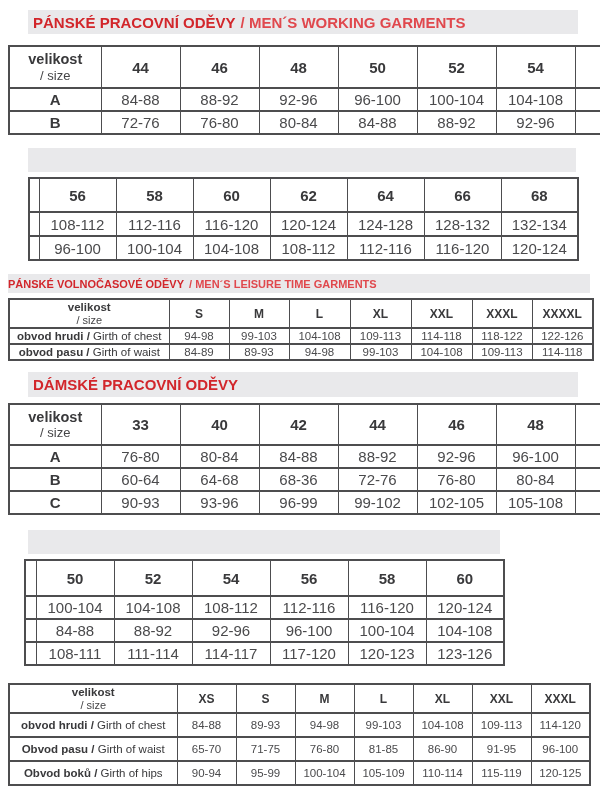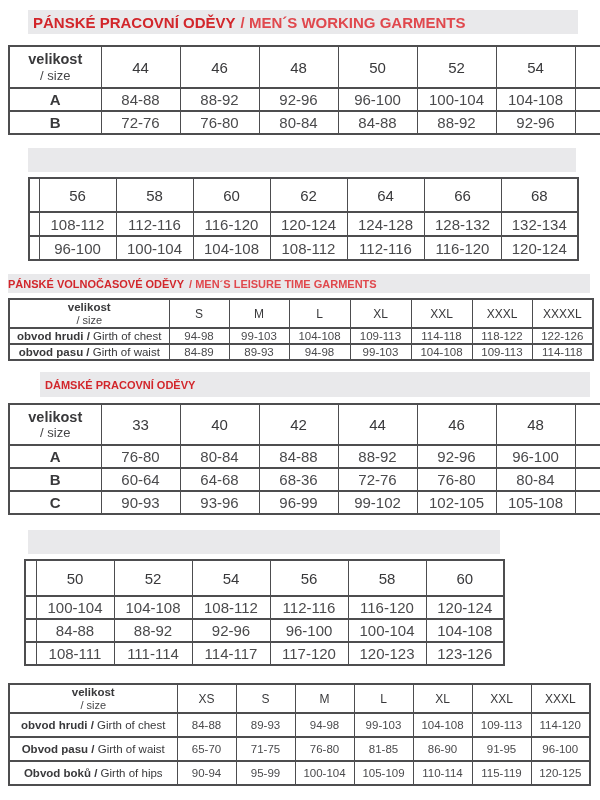--- a/index.html
+++ b/index.html
@@ -8,31 +8,31 @@
     font-family:"Liberation Sans",sans-serif;
     --red:#d2262b; --red-light:#e0484d; --band:#e9e9eb; --bd:#4d4d4f; --txt:#454547;
   }
   .page{position:relative;width:600px;height:800px;}
   .band{position:absolute;background:var(--band);}
   .title-band{display:flex;align-items:center;white-space:nowrap;}
   .title-cz{font-weight:bold;color:var(--red);}
   .title-en{font-weight:bold;color:var(--red-light);margin-left:5px;}
   #band1{left:28px;top:10px;width:550px;height:24px;font-size:15px;padding-left:5px;box-sizing:border-box;}
   #band-title2{left:8px;top:274px;width:582px;height:19px;font-size:11px;box-sizing:border-box;}
-  #band3{left:40px;top:372px;width:550px;height:25px;font-size:11px;padding-left:5px;box-sizing:border-box;}
+  #band3{left:28px;top:372px;width:550px;height:25px;font-size:15px;padding-left:5px;box-sizing:border-box;}
   #band2{left:28px;top:148px;width:548px;height:24px;}
   #band4{left:28px;top:530px;width:472px;height:24px;}
 
   .tmount{position:absolute;}
   .tmount table{border-collapse:collapse;table-layout:fixed;width:100%;background:#fff;border:2px solid var(--bd);}
   .tmount th,.tmount td{
     border:1px solid var(--bd);border-top-width:2px;border-bottom-width:2px;
     text-align:center;vertical-align:middle;padding:0;overflow:hidden;color:var(--txt);
   }
-  th.sz{font-weight:normal;color:#39393b;margin-left:6px;}
+  th.sz{font-weight:bold;color:#39393b;margin-left:6px;}
   td.val{font-weight:normal;color:#4a4a4c;}
   td.lb{font-weight:bold;color:#39393b;}
   .lb .en{font-weight:normal;}
   .hc .l1{font-weight:bold;color:#39393b;line-height:1.25;}
   .hc .l2{font-weight:normal;line-height:1.15;}
 
   .tbl-lg{font-size:15px;}
   .tbl-lg .hc .l1{font-size:14.5px;}
   .tbl-lg .hc .l2{font-size:13px;}
   .tbl-sm{font-size:11.5px;}

